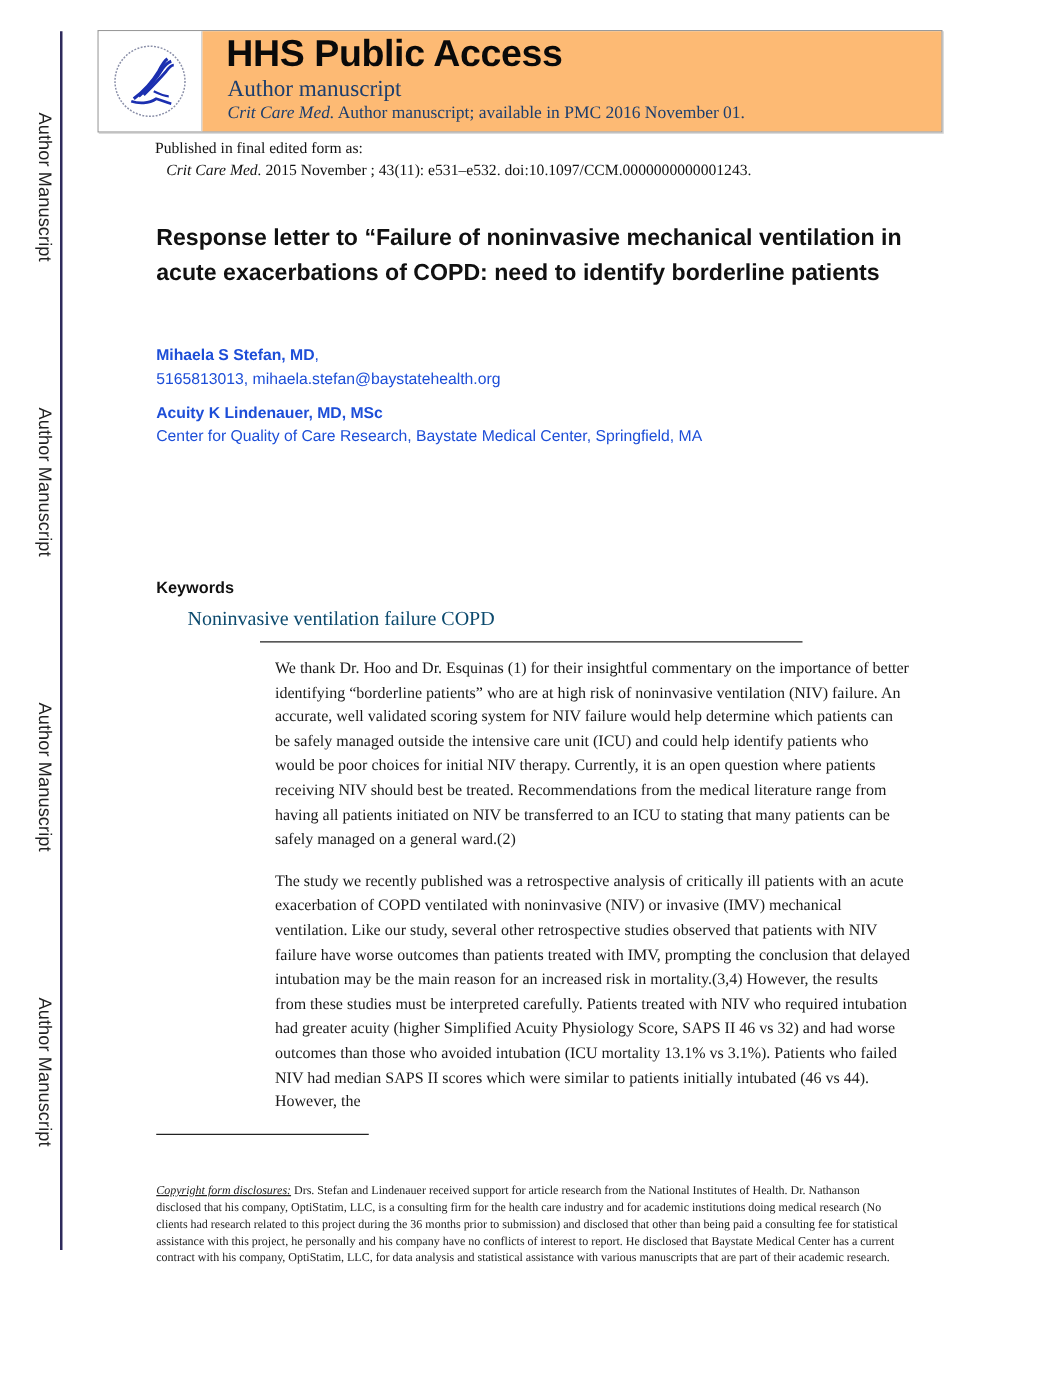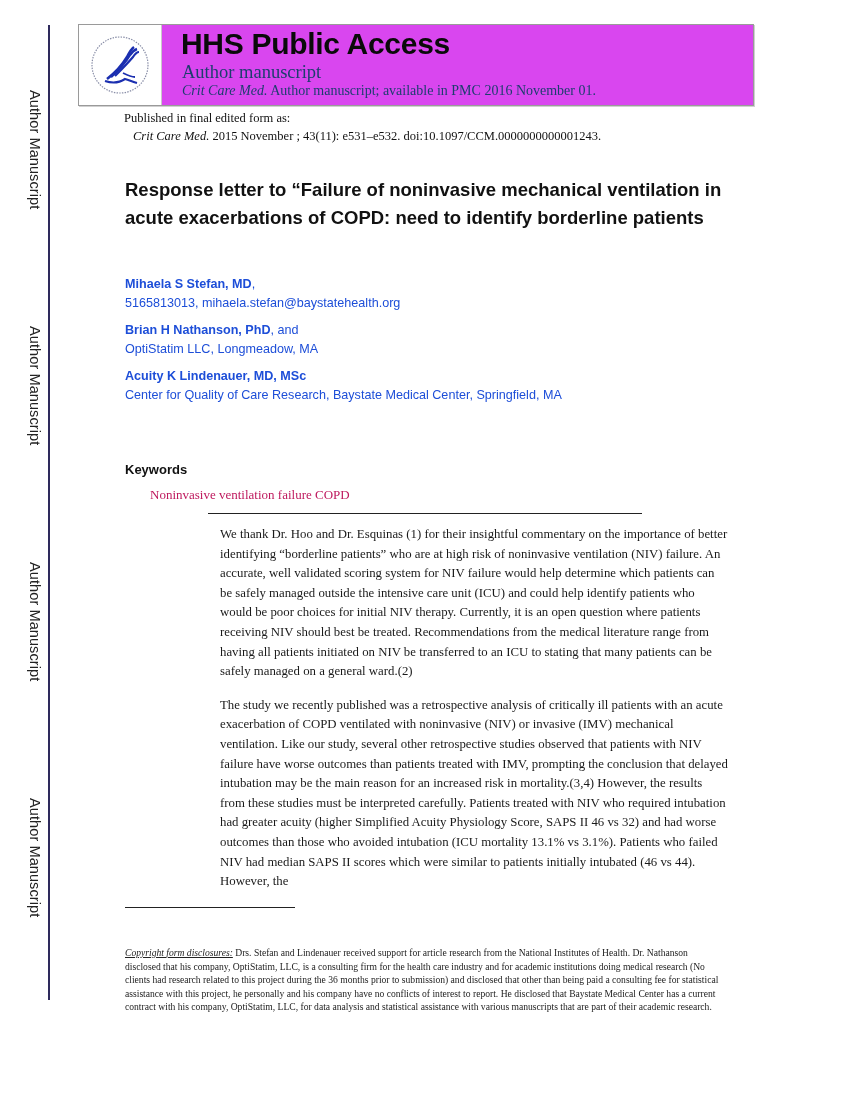--- a/index.html
+++ b/index.html
@@ -25,21 +25,21 @@
       position: absolute; left: 78px; top: 24px; width: 674px; height: 80px;
       border: 1px solid #9a9a9a; background: #fff;
       box-shadow: 1px 1px 0 #d0d0d0;
     }
     .logo-cell {
       position: absolute; left: 0; top: 0; width: 82px; height: 80px; background: #fff;
       border-right: 1px solid #c9c9c9;
     }
     .logo-cell svg { position: absolute; left: 8px; top: 8px; }
     .gray-cell {
-      position: absolute; left: 83px; top: 0; right: 0; height: 80px; background: #d946ef;
+      position: absolute; left: 83px; top: 0; right: 0; height: 80px; background: #fdba74;
     }
     .hhs-title {
       position: absolute; left: 19px; top: 2px;
       font-family: "Liberation Sans", sans-serif; font-weight: bold; font-size: 30px; color: #0a0a0a;
       letter-spacing: -0.3px;
     }
     .am-label {
       position: absolute; left: 20px; top: 37px;
       font-family: "Liberation Serif", serif; font-size: 18.5px; color: #1c3e6e;
     }
@@ -63,21 +63,21 @@
     }
     .author-block { margin-bottom: 8px; }
     .author-name { font-weight: bold; line-height: 19px; }
     .author-name .suffix { font-weight: normal; }
     .author-aff { line-height: 19px; }
     .keywords-head {
       position: absolute; left: 125px; top: 462px;
       font-family: "Liberation Sans", sans-serif; font-weight: bold; font-size: 13px; color: #111;
     }
     .keywords-val {
-      position: absolute; left: 150px; top: 487px; font-size: 13px; color: #be185d;
+      position: absolute; left: 150px; top: 487px; font-size: 16px; color: #0c4a6e;
     }
     .sep-rule {
       position: absolute; left: 208px; top: 513px; width: 434px; height: 1px; background: #222;
     }
     .body-text {
       position: absolute; left: 208px; top: 525px; width: 520px;
       font-size: 12.8px; line-height: 19.6px; color: #1a1a1a;
     }
     .body-text p { margin: 0 0 14px 12px; }
     .fn-rule {
@@ -130,24 +130,20 @@
 </div>
 
 <div class="title">Response letter to “Failure of noninvasive mechanical ventilation in acute exacerbations of COPD: need to identify borderline patients</div>
 
 <div class="authors">
   <div class="author-block">
     <div class="author-name"><span>Mihaela S Stefan, MD</span><span class="suffix">,</span></div>
     <div class="author-aff">5165813013, mihaela.stefan@baystatehealth.org</div>
   </div>
   <div class="author-block">
-    <div class="author-name"><span>Brian H Nathanson, PhD</span><span class="suffix">, and</span></div>
-    <div class="author-aff">OptiStatim LLC, Longmeadow, MA</div>
-  </div>
-  <div class="author-block">
     <div class="author-name"><span>Acuity K Lindenauer, MD, MSc</span></div>
     <div class="author-aff">Center for Quality of Care Research, Baystate Medical Center, Springfield, MA</div>
   </div>
 </div>
 
 <div class="keywords-head">Keywords</div>
 <div class="keywords-val">Noninvasive ventilation failure COPD</div>
 
 <div class="sep-rule"></div>
 

